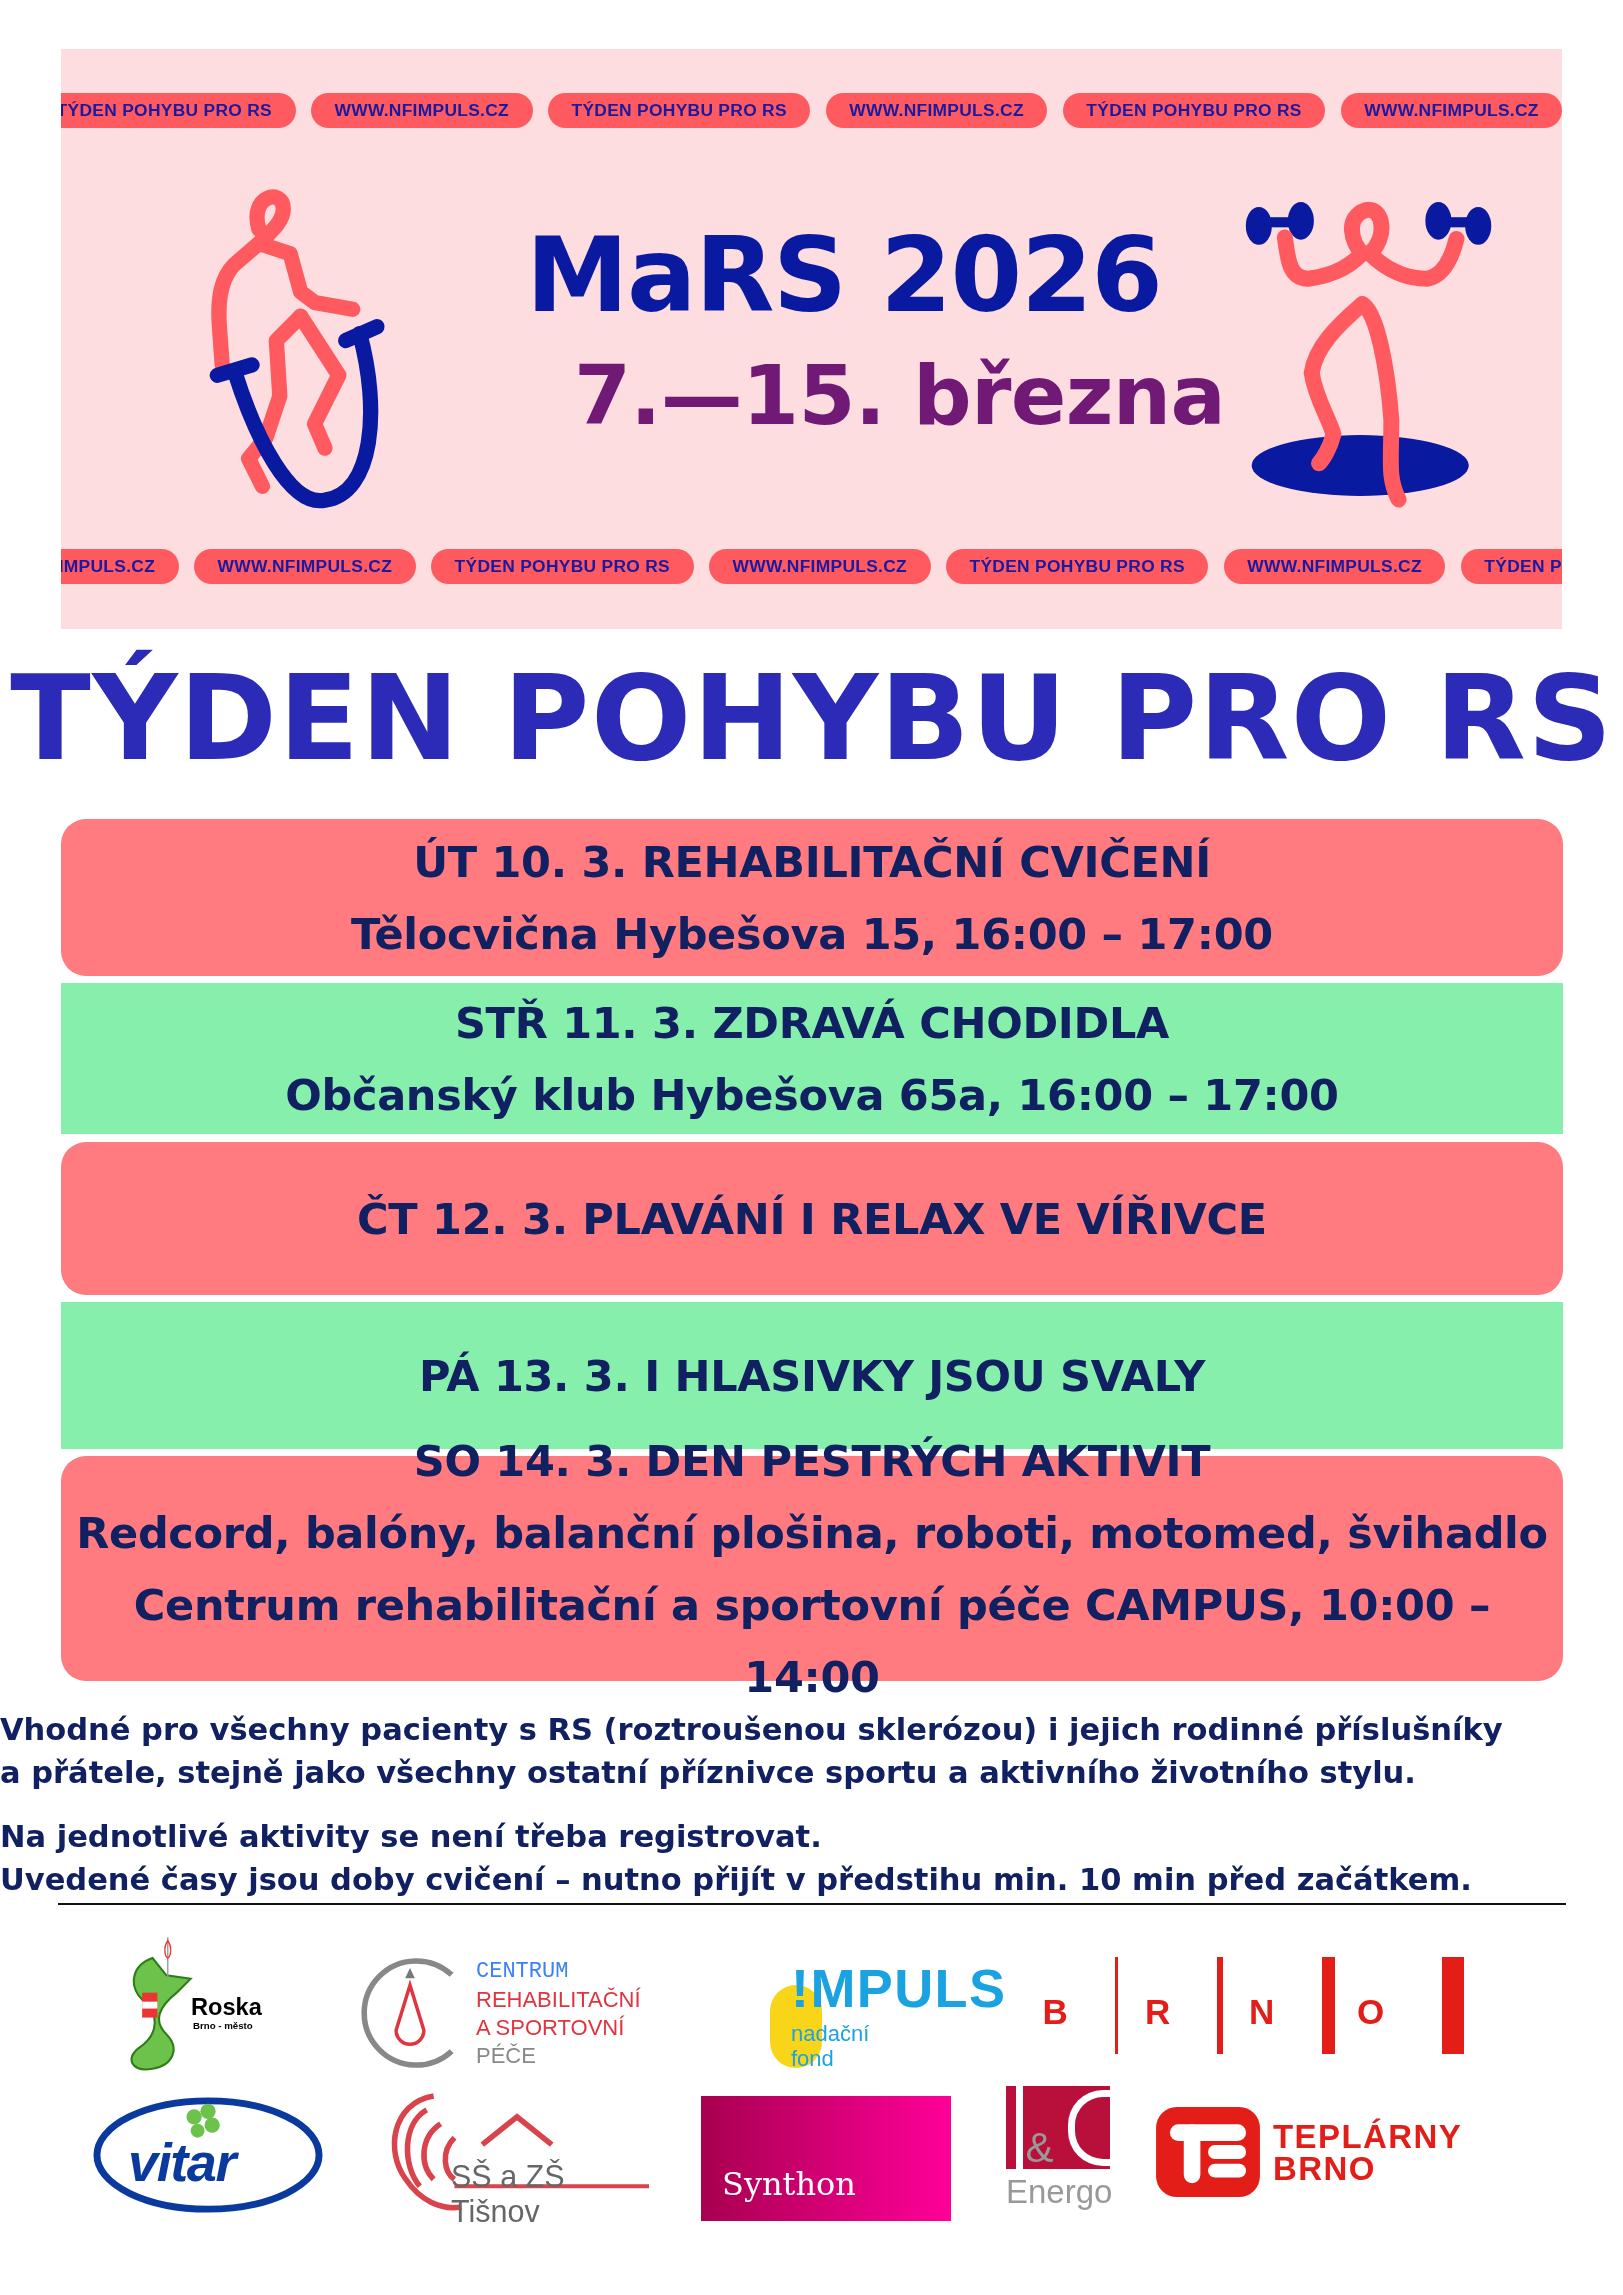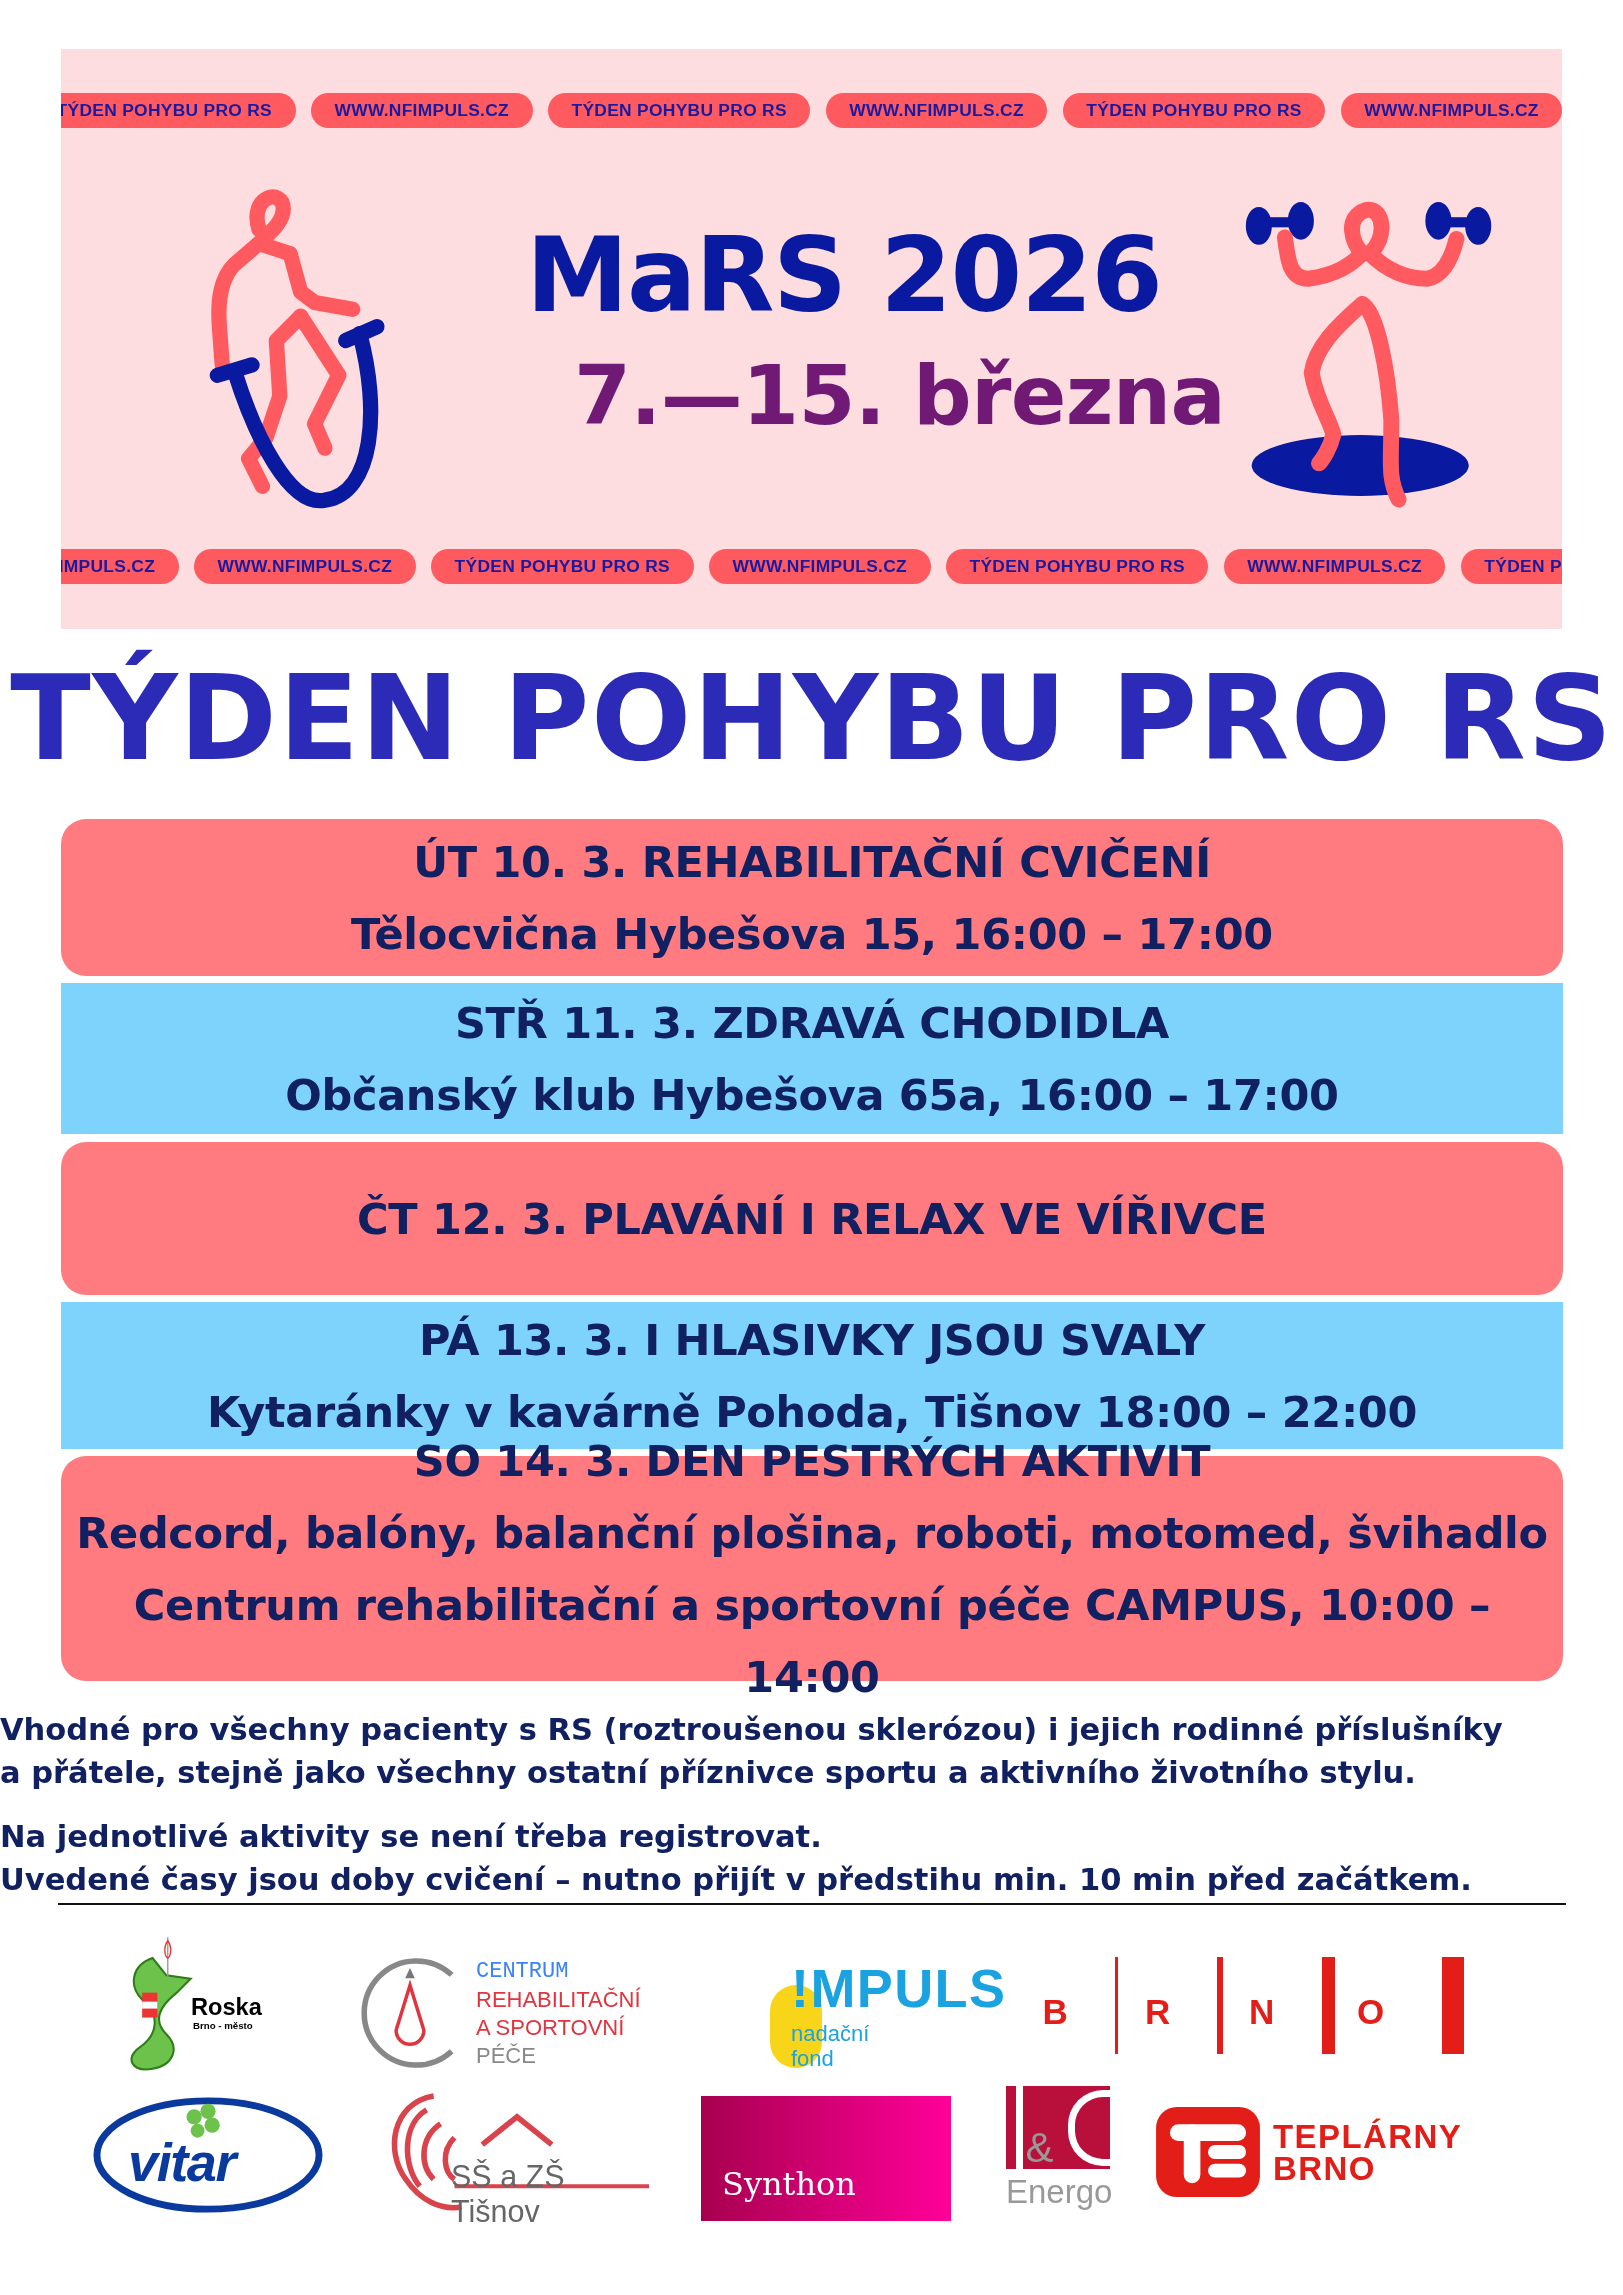--- a/index.html
+++ b/index.html
@@ -11,21 +11,21 @@
   .ribbon.bottom{top:500px;left:-104px;}
   .hero-title{position:absolute;left:465px;top:174px;width:659px;color:#0a1aa0;font-family:"DejaVu Sans",sans-serif;font-weight:700;font-size:103px;line-height:104px;letter-spacing:-1.4px;}
   .hero-sub{position:absolute;left:465px;top:305px;width:659px;color:#701a75;font-family:"DejaVu Sans",sans-serif;font-weight:700;font-size:82px;line-height:83px;letter-spacing:-0.7px;margin-left:48px;}
   .fig-left{position:absolute;left:132px;top:125px;width:243px;height:347px;}
   .fig-right{position:absolute;left:1166px;top:132px;width:278px;height:333px;}
   .main-title{position:absolute;left:0;top:649px;width:1624px;text-align:center;color:#2b2bb8;font-family:"DejaVu Sans",sans-serif;font-weight:700;font-size:118px;line-height:139px;letter-spacing:1.4px;}
   .events{position:absolute;left:61px;top:819px;width:1502px;}
   .event{width:100%;box-sizing:border-box;text-align:center;color:#102060;font-family:"DejaVu Sans",sans-serif;font-weight:700;display:flex;flex-direction:column;justify-content:center;}
   .event .line{font-size:43px;line-height:72px;letter-spacing:-0.3px;}
   .event.dark{background:#ff7b7f;border-radius:25px;}
-  .event.light{background:#7dd3fc;}
+  .event.light{background:#86efac;}
   .e1{height:157px;margin-bottom:7px;}
   .e2{height:151px;margin-bottom:8.3px;}
   .e3{height:153px;margin-bottom:7px;}
   .e4{height:147px;margin-bottom:7px;}
   .e5{height:225px;}
   .footer-text{position:absolute;left:0;width:1624px;text-align:left;color:#102060;font-family:"DejaVu Sans",sans-serif;font-weight:700;font-size:30.5px;line-height:43px;}
   .ft1{top:1708px;}
   .ft2{top:1815px;}
   .divider{position:absolute;left:58px;top:1903px;width:1508px;height:2.1px;background:#111;}
   .logo{position:absolute;}
@@ -99,21 +99,20 @@
   </div>
   <div class="event light e2">
     <div class="line">STŘ 11. 3. ZDRAVÁ CHODIDLA</div>
     <div class="line">Občanský klub Hybešova 65a, 16:00 – 17:00</div>
   </div>
   <div class="event dark e3">
     <div class="line">ČT 12. 3. PLAVÁNÍ I RELAX VE VÍŘIVCE</div>
   </div>
   <div class="event light e4">
     <div class="line">PÁ 13. 3. I HLASIVKY JSOU SVALY</div>
-    <div class="line">Kytaránky v kavárně Pohoda, Tišnov 18:00 – 22:00</div>
   </div>
   <div class="event dark e5">
     <div class="line">SO 14. 3. DEN PESTRÝCH AKTIVIT</div>
     <div class="line">Redcord, balóny, balanční plošina, roboti, motomed, švihadlo</div>
     <div class="line">Centrum rehabilitační a sportovní péče CAMPUS, 10:00 – 14:00</div>
   </div>
 </div>
 
 <div class="footer-text ft1">
   <div>Vhodné pro všechny pacienty s RS (roztroušenou sklerózou) i jejich rodinné příslušníky</div>

